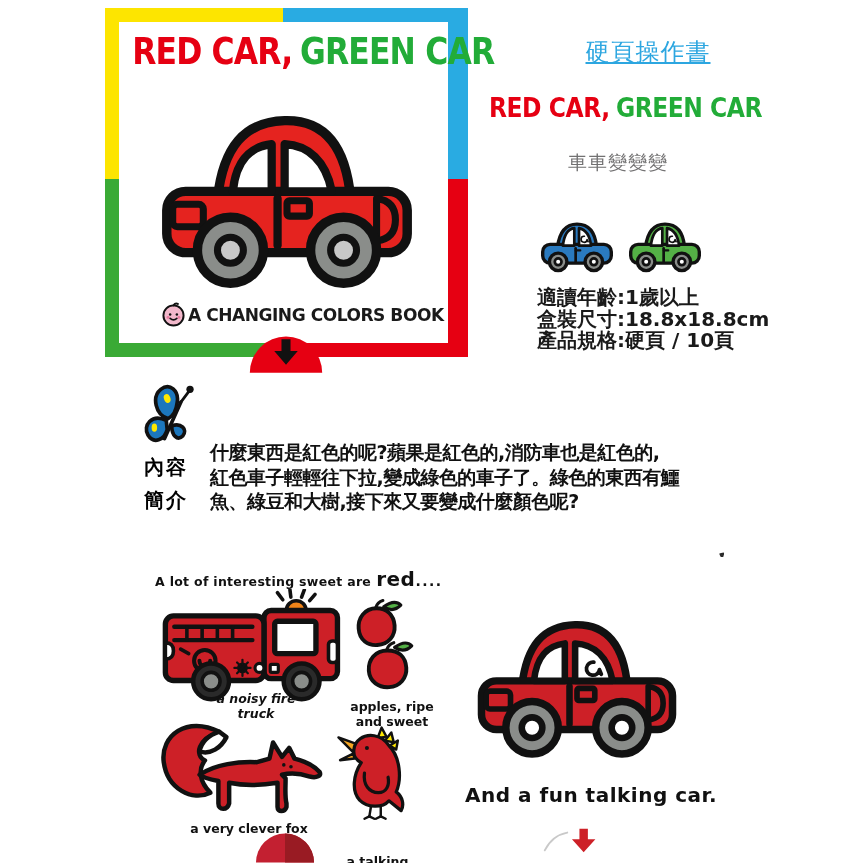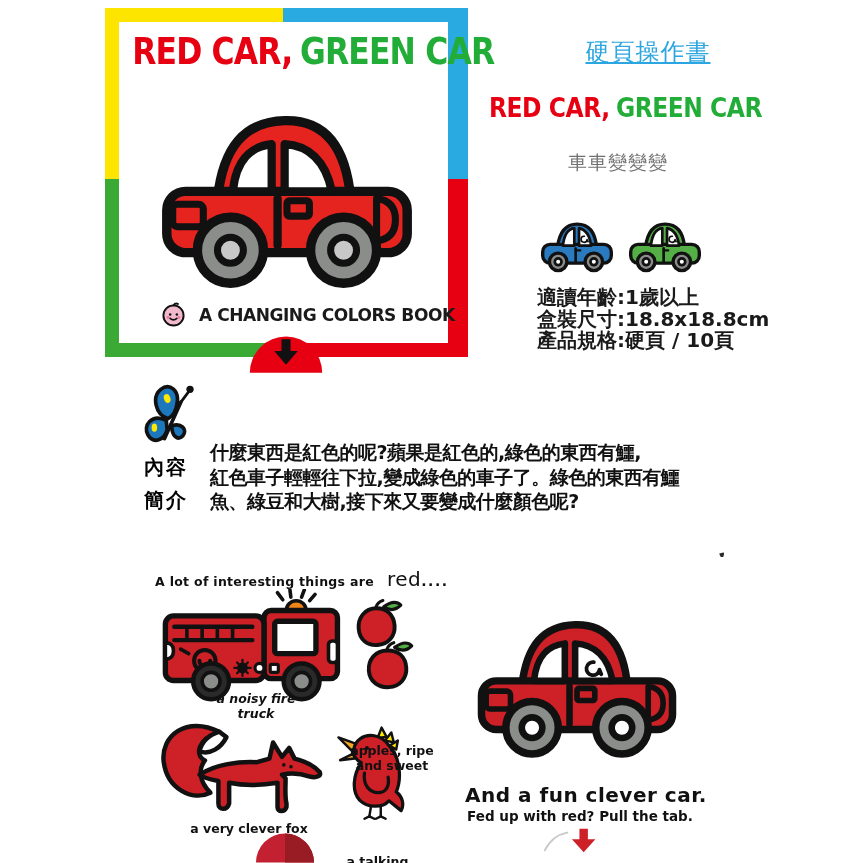--- a/index.html
+++ b/index.html
@@ -33,21 +33,21 @@
     background:linear-gradient(to bottom,var(--c-border_yellow,#fde500) 0 49%,var(--c-border_green,#3aaa35) 49%);}
   .cb-right{right:0;top:0;width:20px;height:349px;
     background:linear-gradient(to bottom,var(--c-border_blue,#29abe2) 0 49%,var(--c-border_red,#e60012) 49%);}
   .cb-bottom{left:0;bottom:0;width:363px;height:14px;
     background:linear-gradient(to right,var(--c-border_green,#3aaa35) 0 50%,var(--c-border_red,#e60012) 50%);}
   .cover-title{left:0;top:22px;width:100%;text-align:center;font-size:37px;font-weight:800;
     letter-spacing:-1px;transform:scaleX(.85);transform-origin:50% 50%;white-space:nowrap;}
   .cover-title .t-red{color:var(--c-title_red,#e60012);}
   .cover-title .t-green{color:var(--c-title_green,#22ac38);margin-left:9px;}
   .cover-car{left:52px;top:82px;}
-  .tagline{left:56px;top:294px;display:flex;align-items:center;gap:13px;}
+  .tagline{left:56px;top:294px;display:flex;align-items:center;gap:2px;}
   .tagline-text{font-size:18.5px;font-weight:800;letter-spacing:-.5px;transform:scaleX(.92);
     transform-origin:0 50%;color:#1a1a1a;white-space:nowrap;}
   .cover-tab{left:143px;top:322px;z-index:3;}
 
   
   .cat-heading{left:528px;top:36px;width:240px;text-align:center;font-size:24px;
     color:var(--c-heading_blue,#2ca6e0);letter-spacing:1px;white-space:nowrap;text-decoration:underline;}
   .rp-title{left:475px;top:93px;width:280px;text-align:center;font-size:26px;font-weight:800;
     letter-spacing:-.5px;transform:scaleX(.9);transform-origin:50% 50%;white-space:nowrap;}
   .rp-title .t-red{color:var(--c-title_red,#e60012);}
@@ -61,25 +61,25 @@
   
   .butterfly{left:138px;top:382px;}
   .intro-label{left:133px;top:451px;width:66px;text-align:center;font-size:20px;font-weight:800;
     line-height:33px;color:#000;white-space:pre-line;letter-spacing:2px;}
   .intro-text{left:210px;top:440px;width:560px;font-size:19px;line-height:24.5px;font-weight:600;
     color:#111;letter-spacing:-.5px;white-space:pre-line;}
 
   
   .sp-heading{left:155px;top:567px;display:flex;align-items:baseline;color:#111;white-space:nowrap;}
   .sp-heading .h-pre{font-size:12.5px;font-weight:800;letter-spacing:.3px;}
-  .sp-heading .h-em{font-size:20px;font-weight:400;margin-left:13px;letter-spacing:.5px;}
+  .sp-heading .h-em{font-size:20px;font-weight:700;margin-left:5px;letter-spacing:.5px;}
   .sp-heading .h-dots{font-size:14px;font-weight:800;letter-spacing:1.5px;}
   .caption{font-size:12.5px;font-weight:800;color:#111;text-align:center;white-space:pre-line;line-height:15px;}
   .cap-truck{left:196px;top:691px;width:120px;font-style:italic;}
-  .cap-apples{left:337px;top:699px;width:110px;margin-top:44px;}
+  .cap-apples{left:337px;top:699px;width:110px;}
   .cap-fox{left:164px;top:821px;width:120px;margin-left:25px;}
   .cap-parakeet{left:320px;top:854px;width:115px;}
   .fire-truck{left:160px;top:589px;}
   .apples{left:354px;top:591px;}
   .fox{left:153px;top:711px;}
   .parakeet{left:331px;top:726px;}
   .left-tab{left:255px;top:832px;}
   .right-car{left:474px;top:590px;}
   .cap-car-main{left:465px;top:783px;width:230px;text-align:center;font-size:20px;font-weight:800;
     letter-spacing:.5px;color:#111;white-space:nowrap;}
@@ -193,26 +193,26 @@
       <path class="f-bfly" d="M32,48 C42,44 50,52 44,59 C38,65 32,58 32,48 Z" stroke-width="4"></path>
       <line x1="24" y1="62" x2="42" y2="22" stroke-width="4"></line>
       <path d="M42,22 q6,-8 9,-12" fill="none" stroke-width="3"></path>
       <circle fill="#111" cx="52" cy="8" r="4" stroke="none"></circle>
       <ellipse class="f-crest" cx="27" cy="18" rx="3.5" ry="5" stroke="none" transform="rotate(-20 27 18)"></ellipse>
       <ellipse class="f-crest" cx="13" cy="50" rx="3" ry="4.5" stroke="none"></ellipse>
     </g>
   </svg>
   <div class="abs intro-label">內容
 簡介</div>
-  <div class="abs intro-text">什麼東西是紅色的呢?蘋果是紅色的,綠色的東西有鱷,
+  <div class="abs intro-text">什麼東西是紅色的呢?蘋果是紅色的,消防車也是紅色的,
 紅色車子輕輕往下拉,變成綠色的車子了。綠色的東西有鱷
 魚、綠豆和大樹,接下來又要變成什麼顏色呢?</div>
 
   <div class="abs sp-heading">
-    <span class="h-pre">A lot of interesting things are</span>
+    <span class="h-pre">A lot of interesting sweet are</span>
     <span class="h-em">red</span>
     <span class="h-dots">....</span>
   </div>
 
   <svg class="abs fire-truck" width="190" height="113" viewBox="0 0 212 126">
     <g stroke="#111" stroke-linejoin="round" stroke-linecap="round">
       <g stroke-width="4">
         <line x1="137" y1="12" x2="131" y2="4"></line>
         <line x1="146" y1="9" x2="145" y2="1"></line>
         <line x1="158" y1="9" x2="161" y2="1"></line>
@@ -313,22 +313,21 @@
       <path d="M128,66 a7,7 0 1 0 6,8 l2,5" fill="none" stroke-width="4"></path>
       <line x1="102" y1="92" x2="102" y2="132" stroke-width="7"></line>
       <rect class="f-red" x="110" y="94" width="19" height="13" rx="2" stroke-width="6"></rect>
       <circle class="f-gray" cx="62" cy="136" r="28" stroke-width="8"></circle>
       <circle fill="#fff" cx="62" cy="136" r="11" stroke-width="7"></circle>
       <circle class="f-gray" cx="158" cy="136" r="28" stroke-width="8"></circle>
       <circle fill="#fff" cx="158" cy="136" r="11" stroke-width="7"></circle>
     </g>
   </svg>
 
-  <div class="abs cap-car-main">And a fun clever car.</div>
-  <div class="abs cap-car-sub">Fed up with red? Pull the tab.</div>
+  <div class="abs cap-car-main">And a fun talking car.</div>
 
   <svg class="abs pull-arrow" width="62" height="30" viewBox="0 0 64 32">
     <path d="M4,26 Q12,10 28,7" fill="none" stroke="#c9c9c9" stroke-width="2" stroke-linecap="round"></path>
     <path fill="var(--c-ill_red,#cd2027)" d="M41,3 h9 v11 h8 l-12.5,14 l-12.5,-14 h8 Z"></path>
   </svg>
 
   <div class="abs artifact"></div>
 </div>
 
 </body></html>

